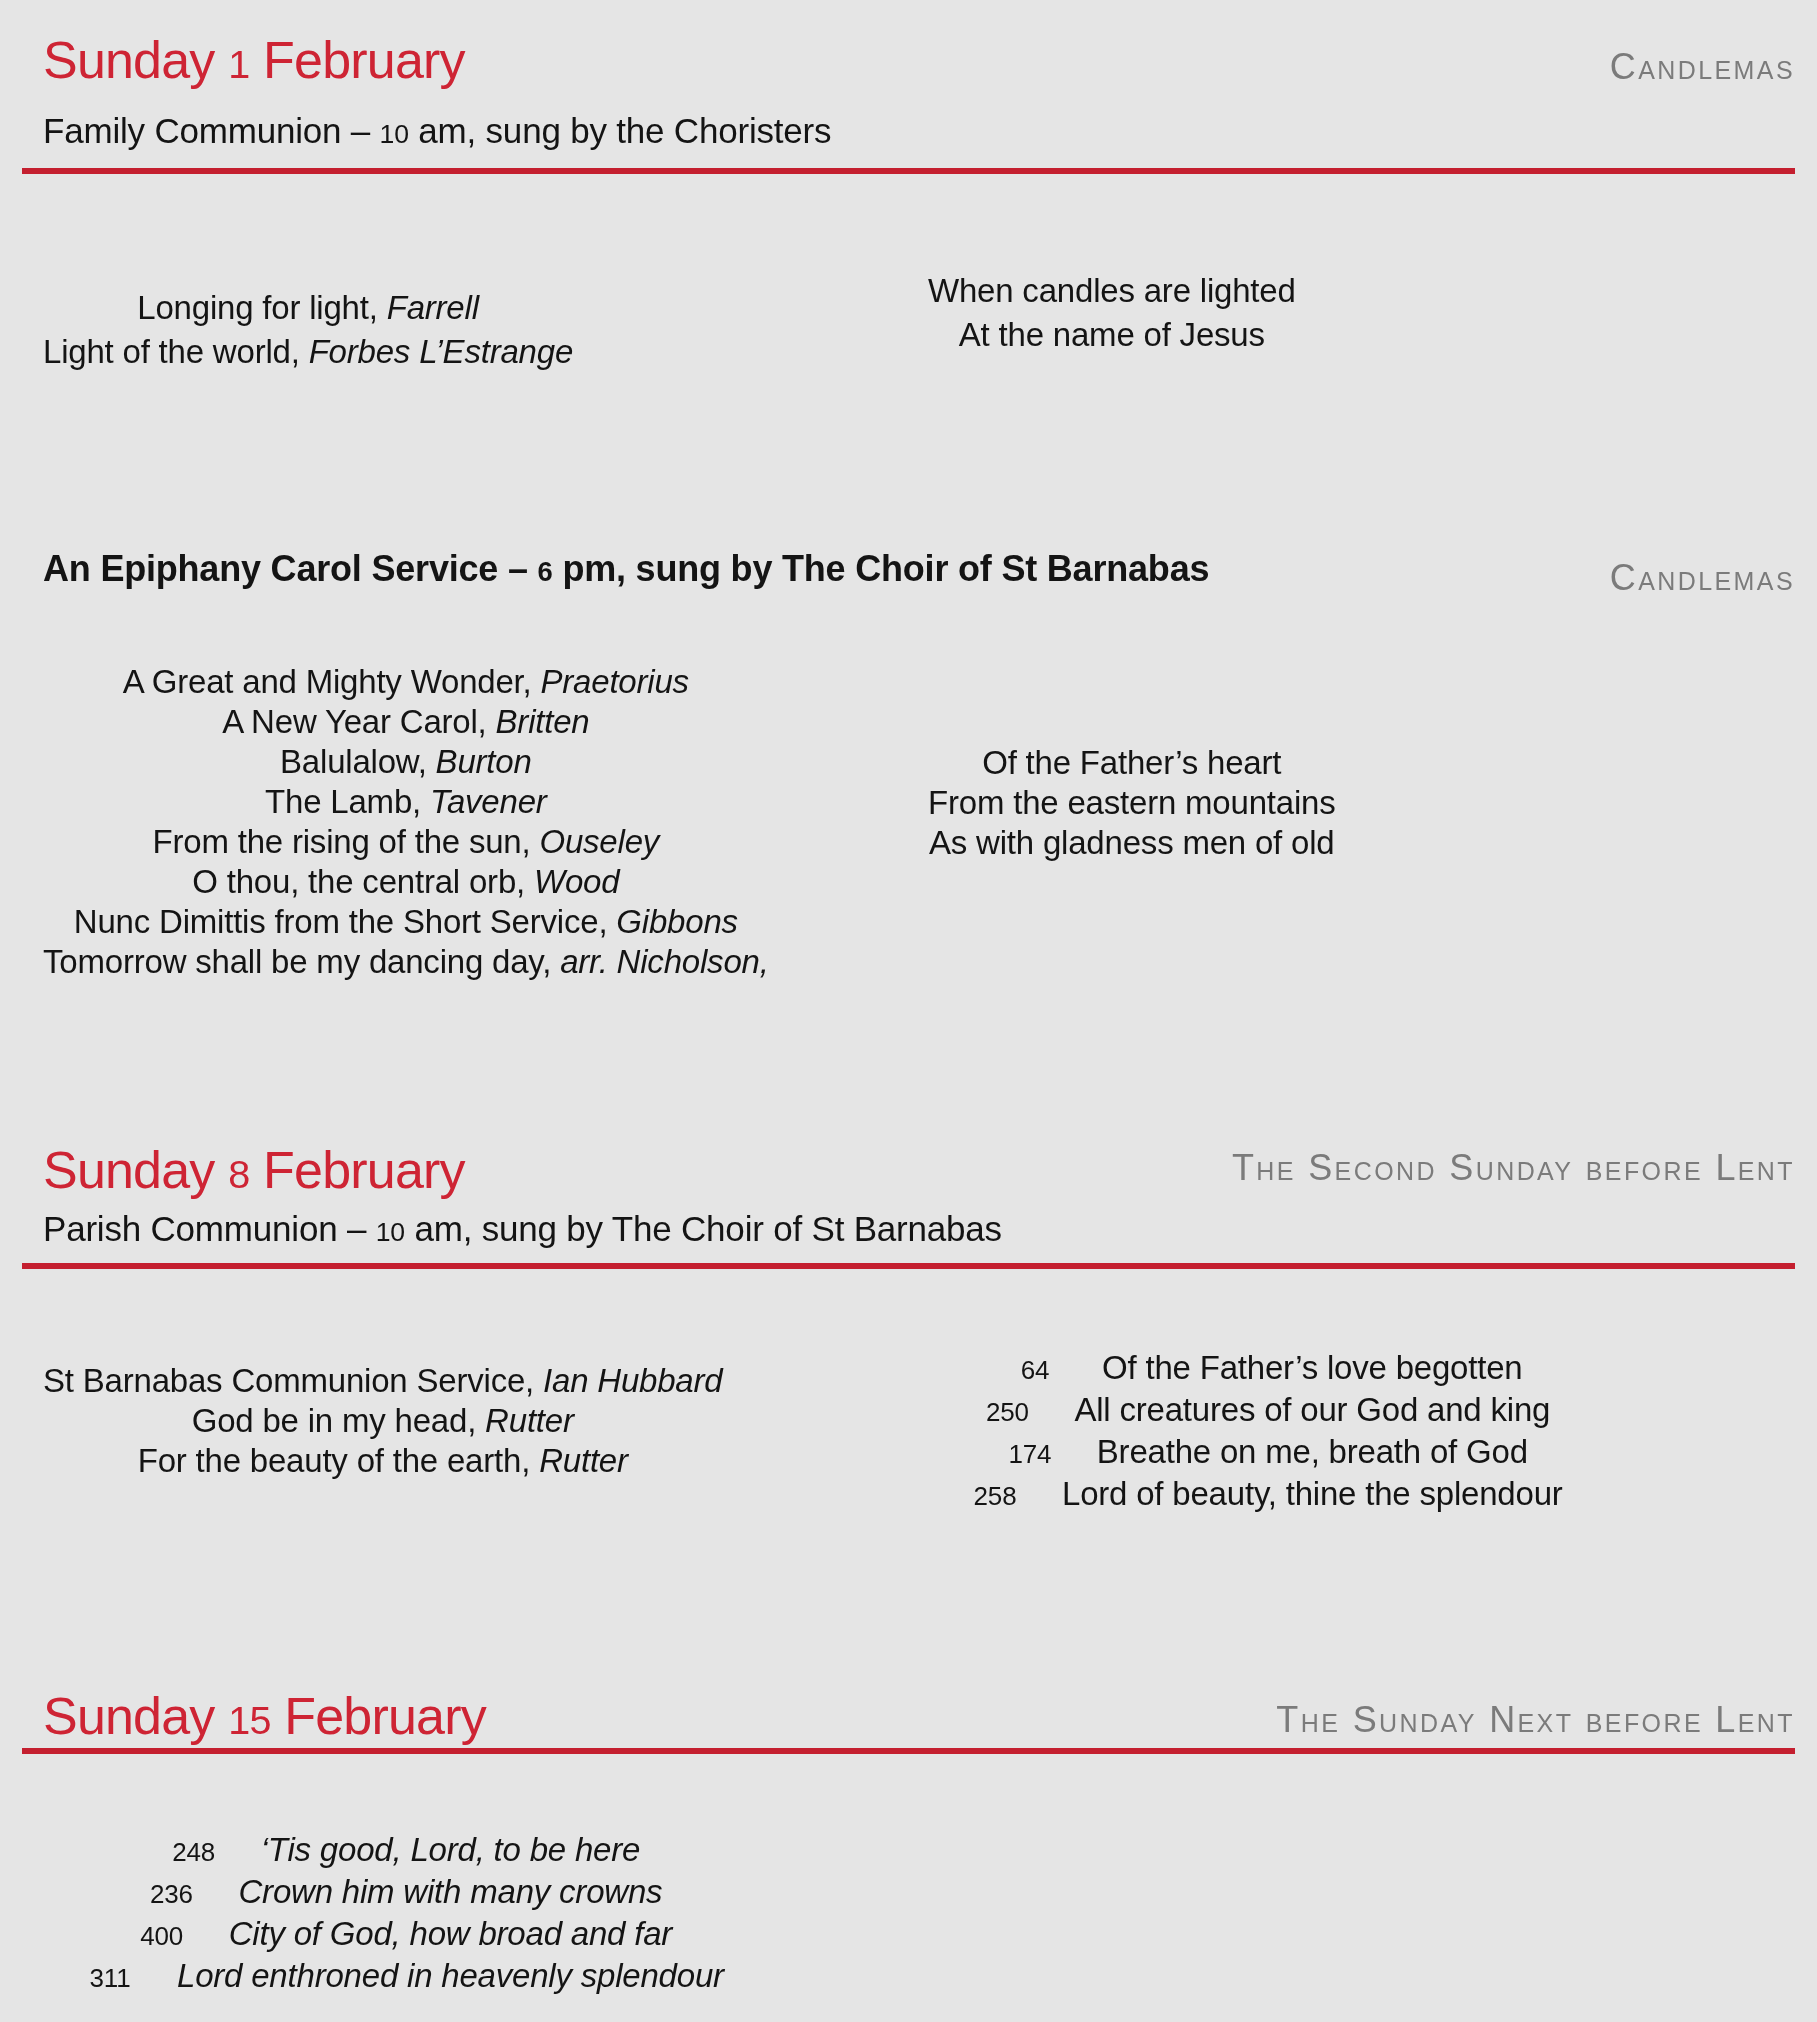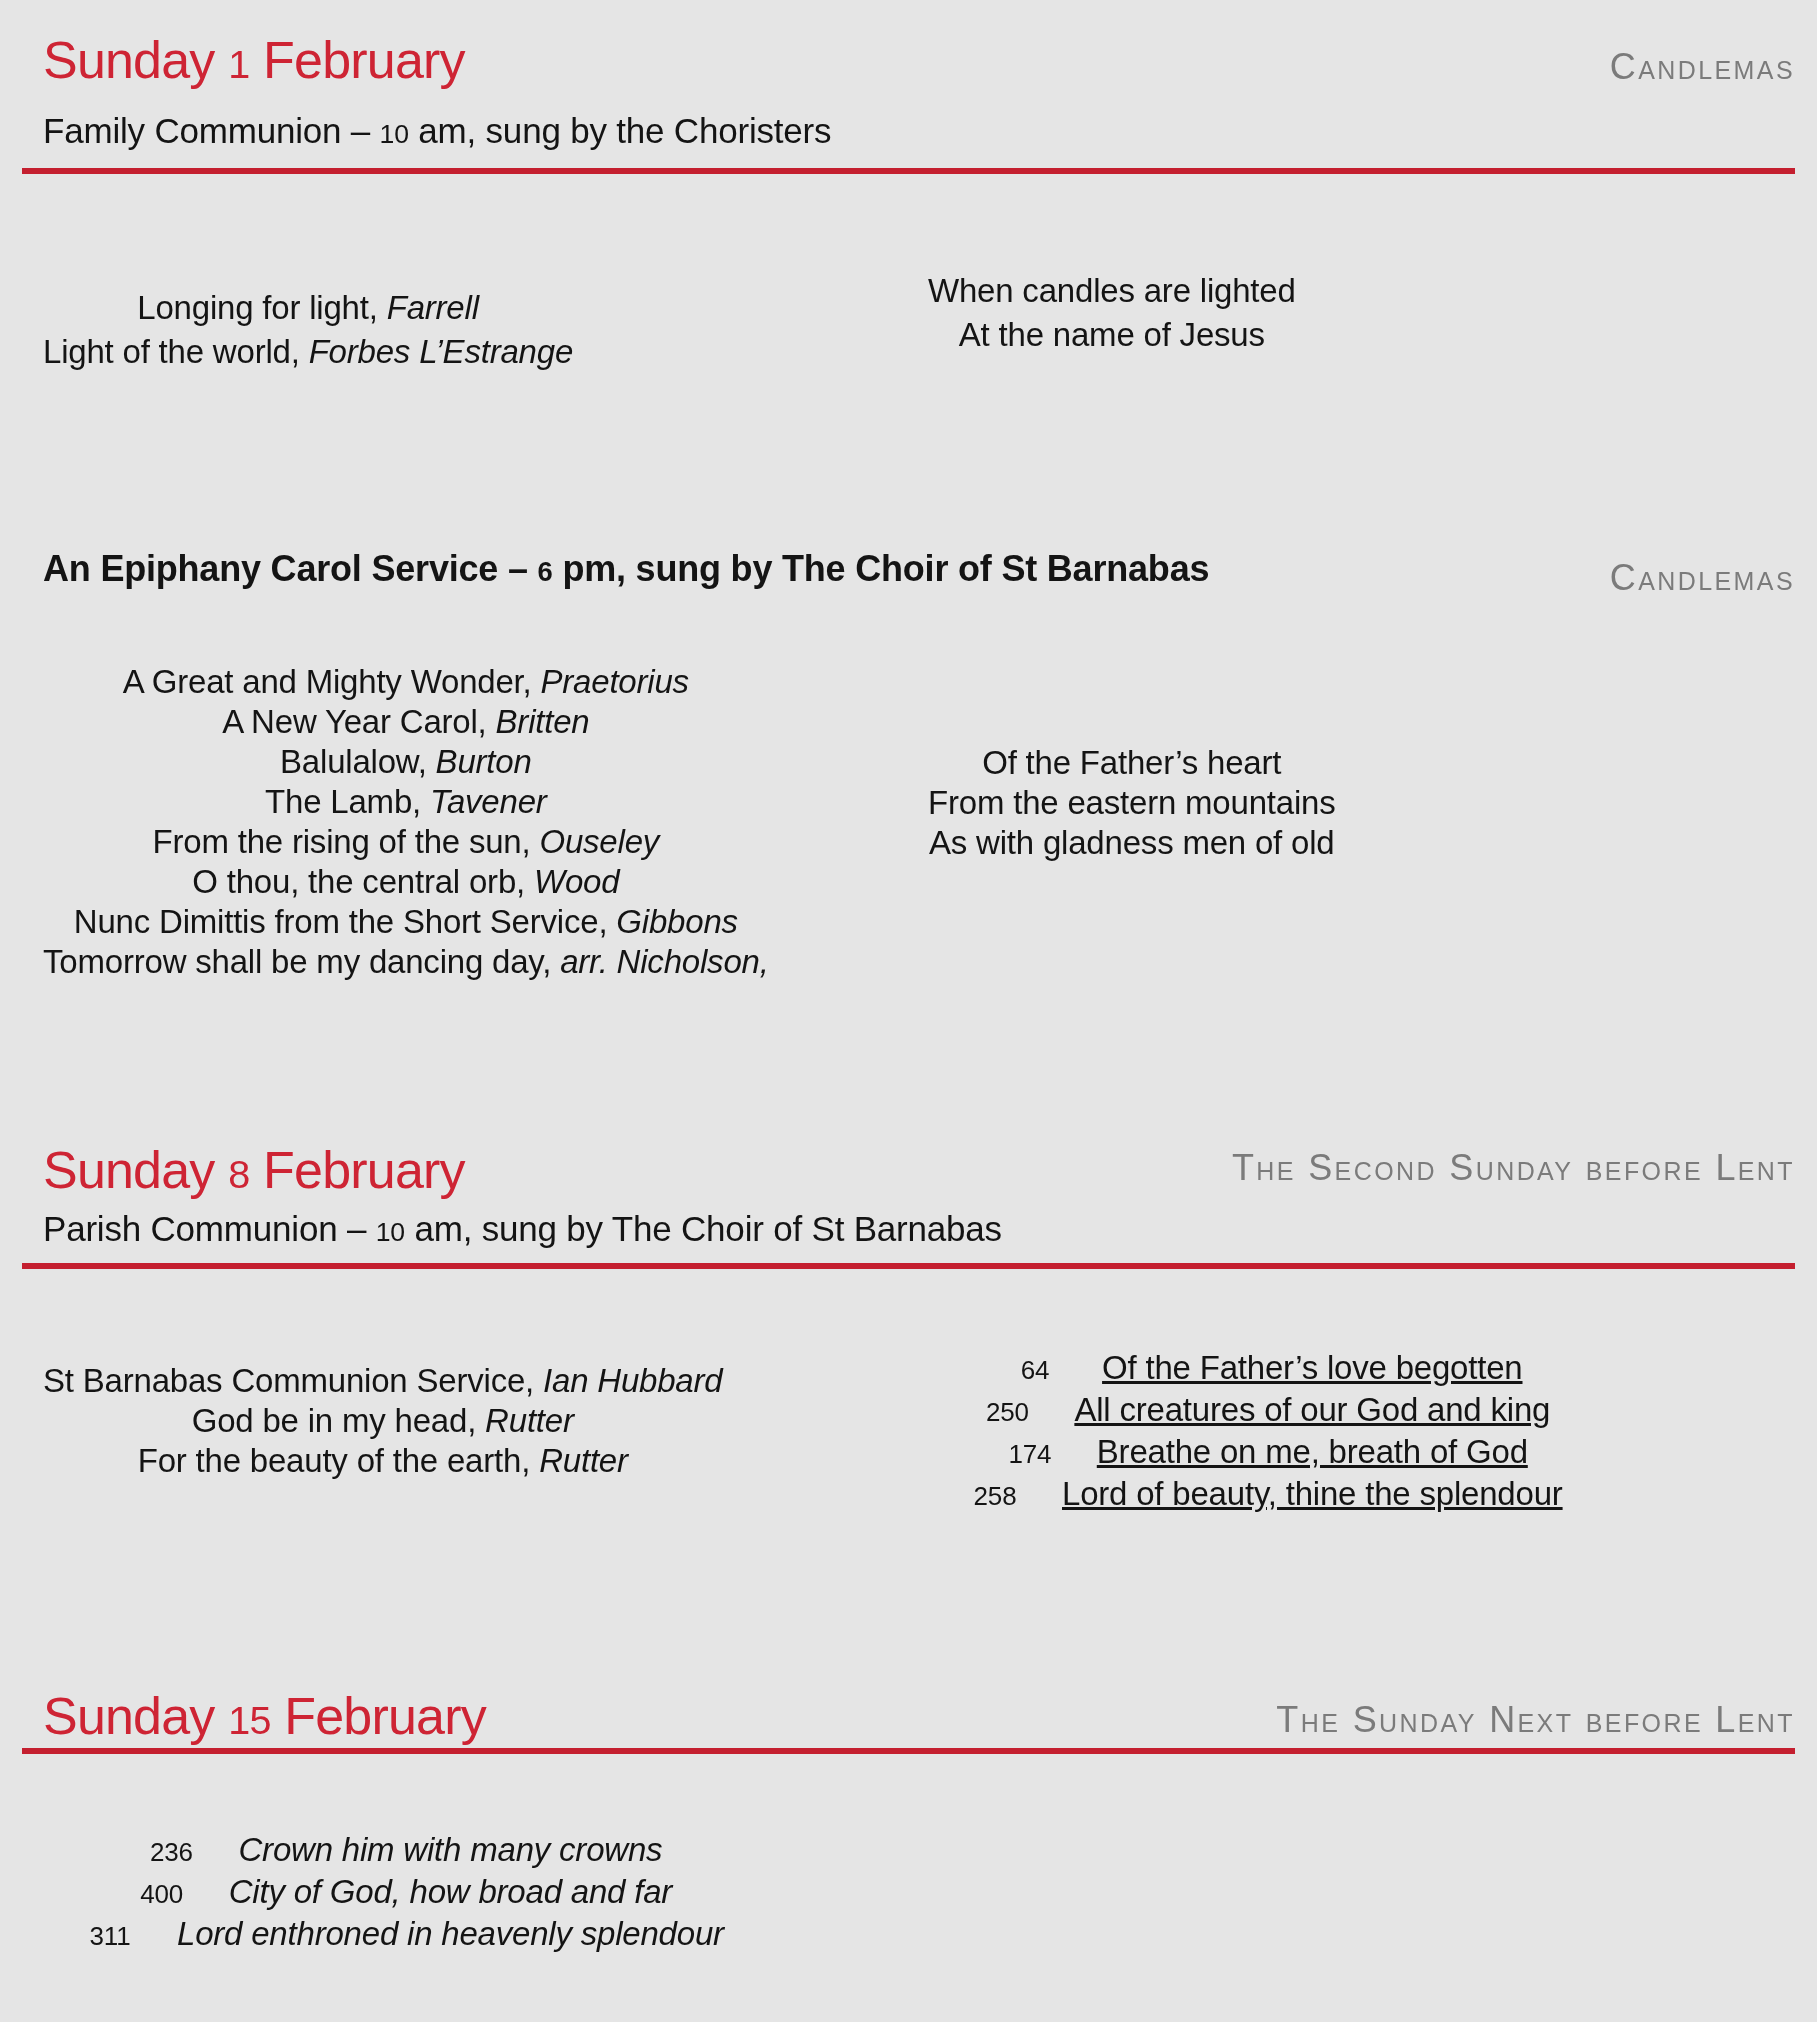--- a/index.html
+++ b/index.html
@@ -123,34 +123,35 @@
     <div class="h1" style="top:1142px;">Sunday <span class="os">8</span> February</div>
     <div class="feast" style="top:1147px;">The Second Sunday before Lent</div>
     <div class="subtitle" style="top:1209px;">Parish Communion – <span class="os">10</span> am, sung by The Choir of St Barnabas</div>
     <div class="rule" style="top:1263px;"></div>
 
     <div class="col lh51" style="left:43px; top:1361px;">
         <div class="line"><span class="seg">St Barnabas Communion Service, </span><span class="seg italic">Ian Hubbard</span></div>
         <div class="line"><span class="seg">God be in my head, </span><span class="seg italic">Rutter</span></div>
         <div class="line"><span class="seg">For the beauty of the earth, </span><span class="seg italic">Rutter</span></div>
       </div>
-    <div class="col lh50" style="left:928px; top:1348px;text-decoration:underline;">
+    <div class="col lh50" style="left:928px; top:1348px;">
         <div class="line"><span class="num">64</span><span class="seg">Of the Father’s love begotten</span></div>
         <div class="line"><span class="num">250</span><span class="seg">All creatures of our God and king</span></div>
         <div class="line"><span class="num">174</span><span class="seg">Breathe on me, breath of God</span></div>
         <div class="line"><span class="num">258</span><span class="seg">Lord of beauty, thine the splendour</span></div>
       </div>
   </section>
 
   <section>
     <div class="h1" style="top:1688px;">Sunday <span class="os">15</span> February</div>
     <div class="feast" style="top:1699px;">The Sunday Next before Lent</div>
     <div class="rule" style="top:1748px;"></div>
 
     <div class="col lh51" style="left:43px; top:1830px;">
+        <div class="line"><span class="num">248</span><span class="seg italic">‘Tis good, Lord, to be here</span></div>
         <div class="line"><span class="num">236</span><span class="seg italic">Crown him with many crowns</span></div>
         <div class="line"><span class="num">400</span><span class="seg italic">City of God, how broad and far</span></div>
         <div class="line"><span class="num">311</span><span class="seg italic">Lord enthroned in heavenly splendour</span></div>
       </div>
   </section>
 
 </div>
 
 
 </body></html>

